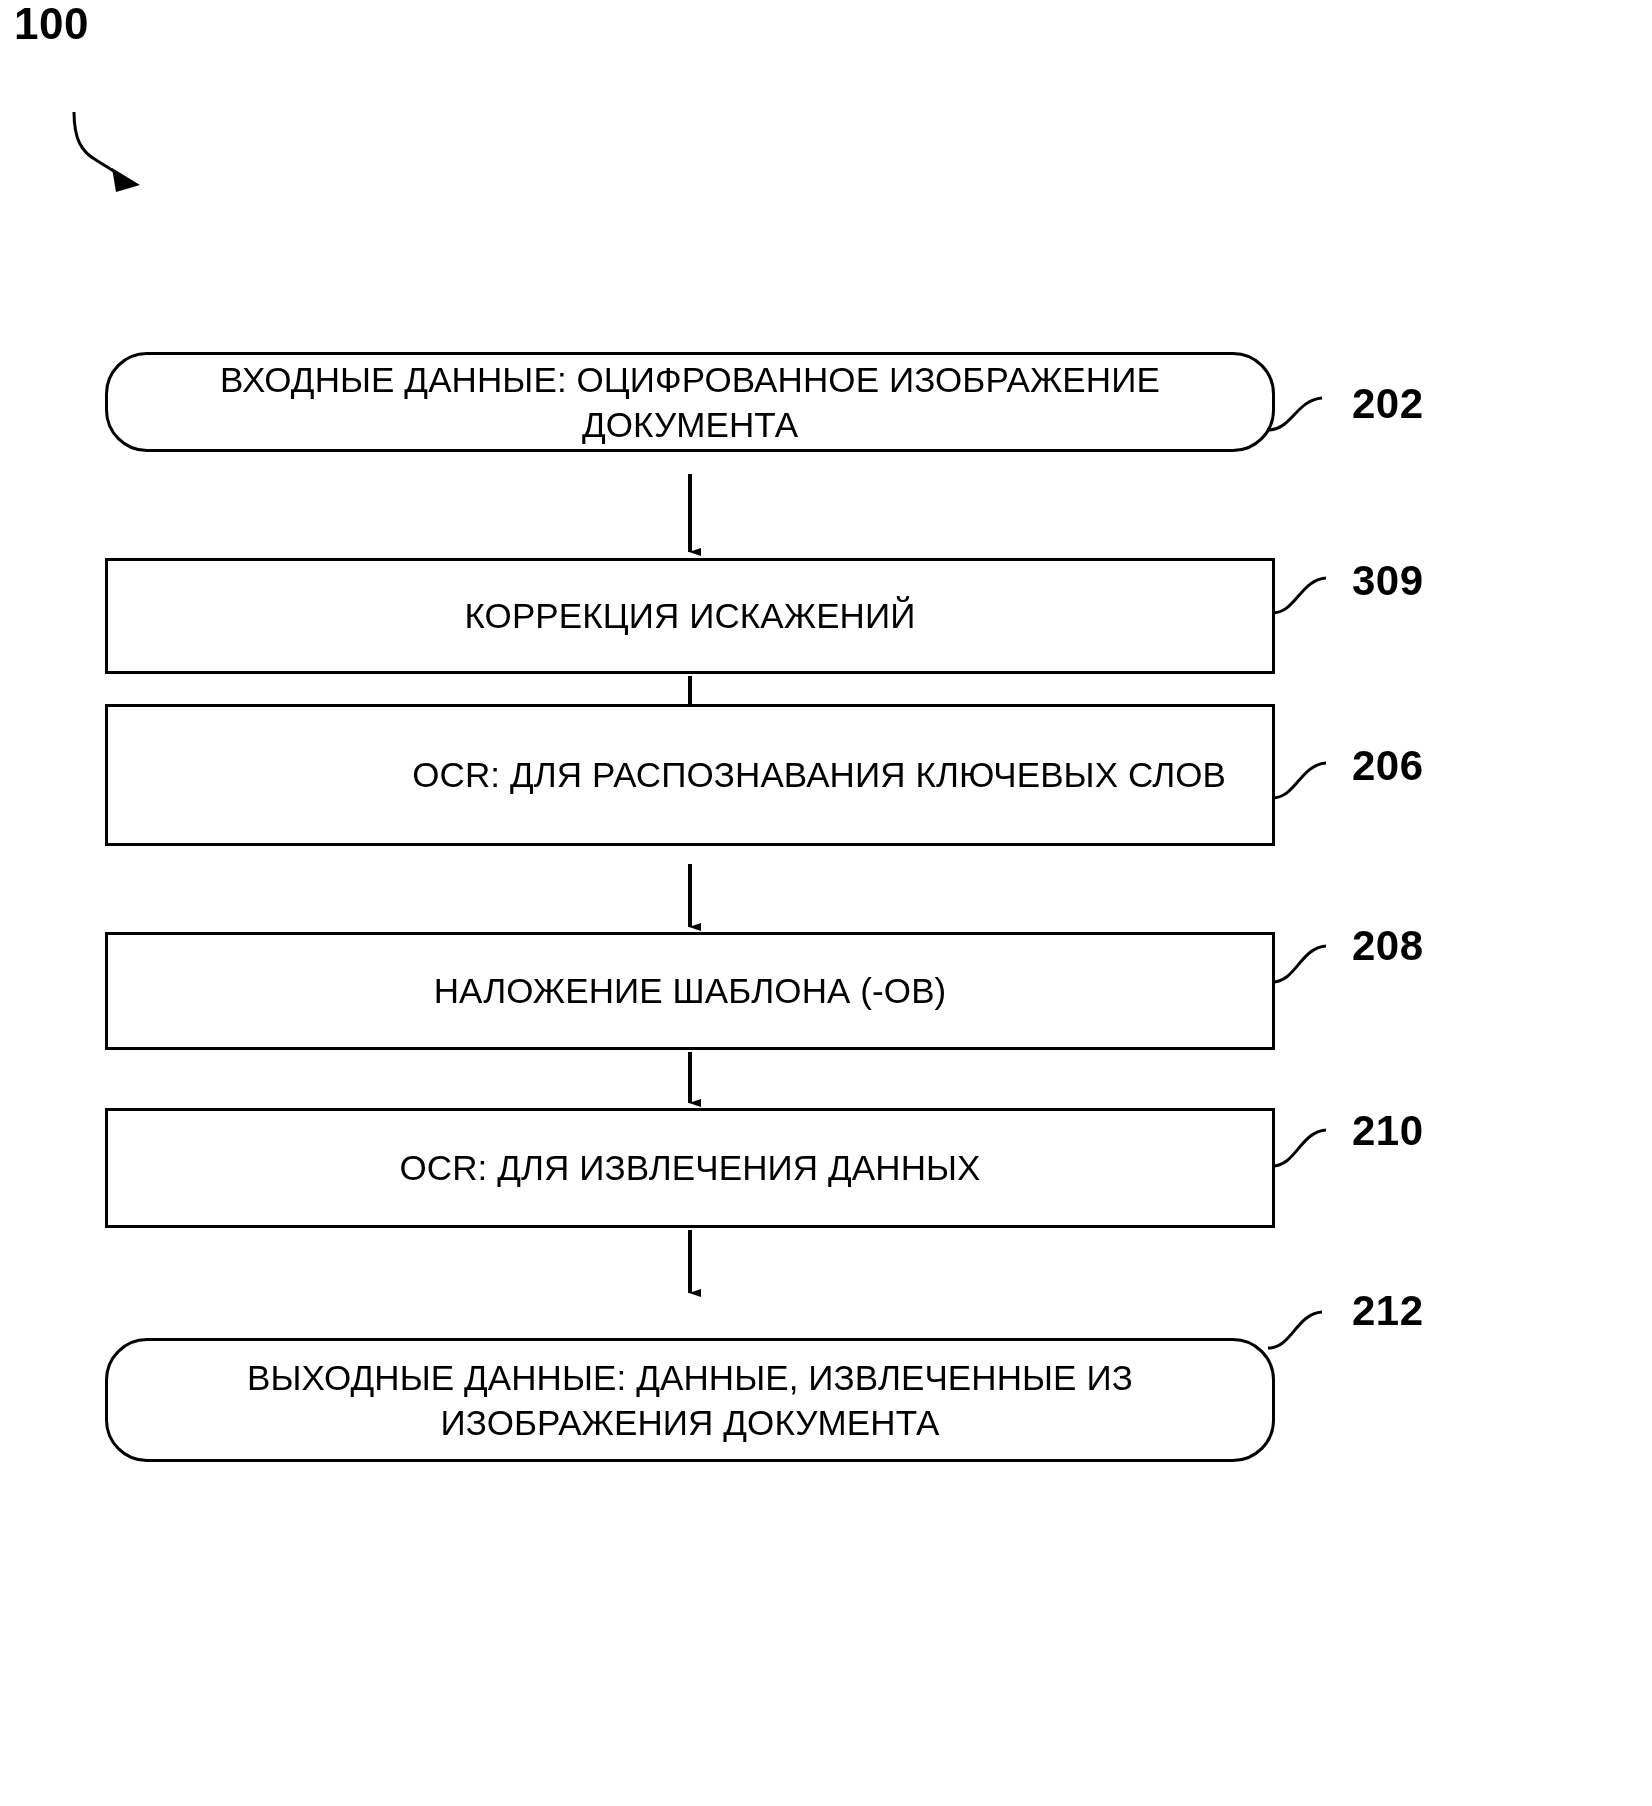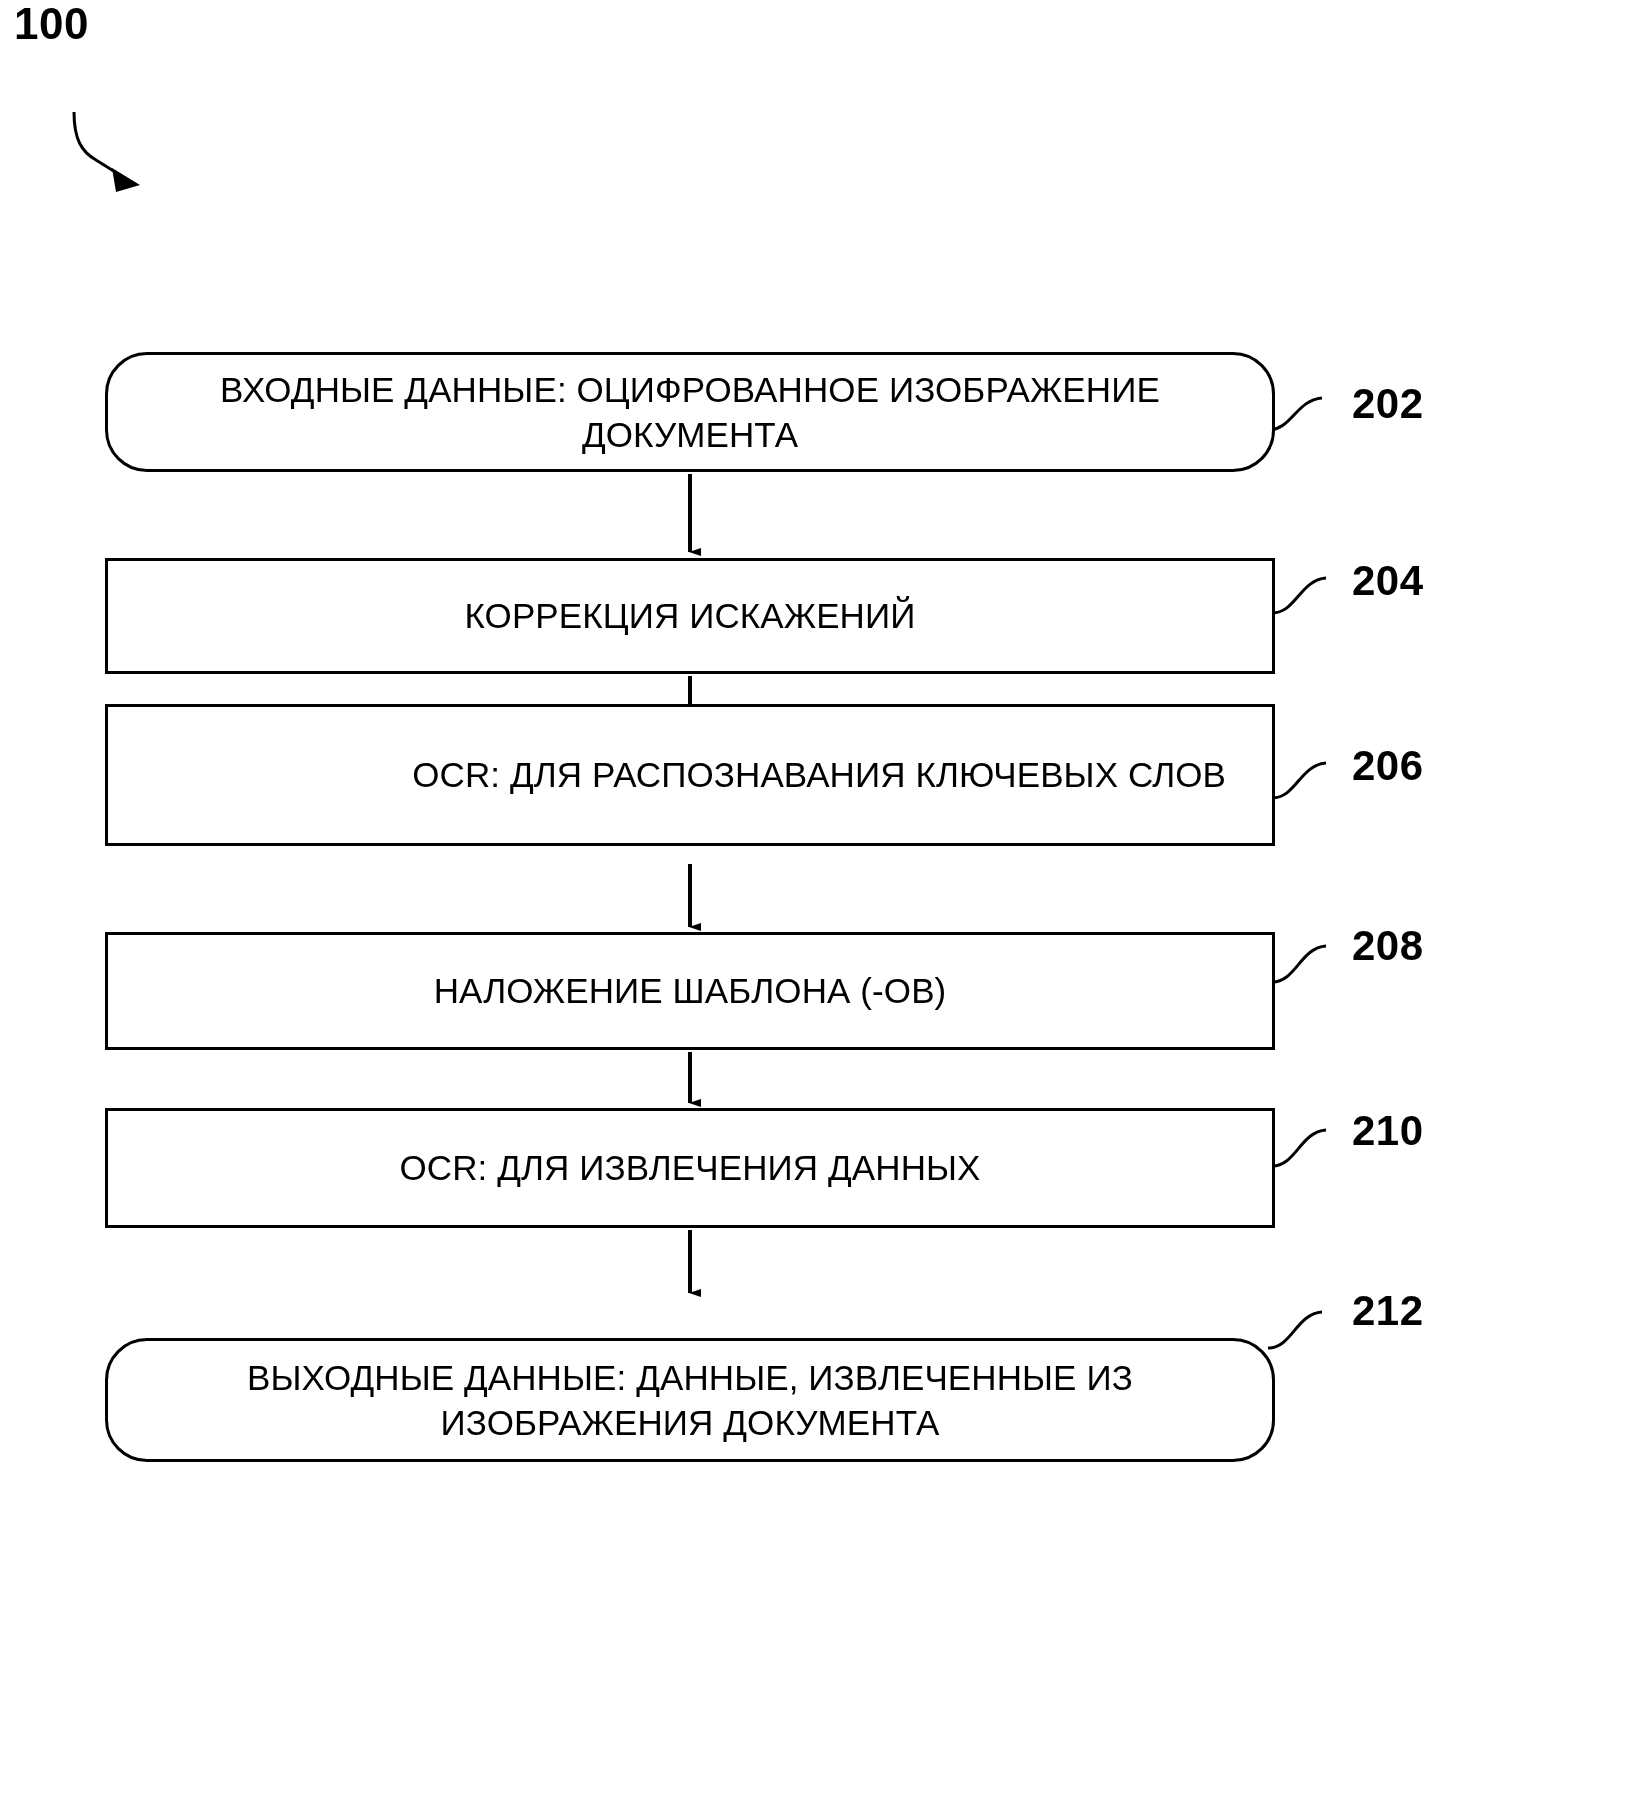--- a/index.html
+++ b/index.html
@@ -60,21 +60,21 @@
   }
   .flow-box .box-text {
     font-size: 35px;
     font-weight: 500;
     line-height: 1.30;
     letter-spacing: 0.1px;
     padding: 0 46px;
     white-space: pre-line;
   }
 
-  #box-202 { top: 352px;  height: 120px; }
+  #box-202 { top: 352px;  height: 100px; }
   #box-204 { top: 558px;  height: 116px; }
   #box-206 { top: 704px;  height: 142px; justify-content: flex-end; }
   #box-208 { top: 932px;  height: 118px; }
   #box-210 { top: 1108px; height: 120px; }
   #box-212 { top: 1298px; height: 124px; margin-top: 40px; }
 
   
   .ref-num {
     position: absolute;
     left: 1352px;
@@ -154,20 +154,20 @@
   <div class="flow-box" id="box-210">
     <span class="box-text">OCR: ДЛЯ ИЗВЛЕЧЕНИЯ ДАННЫХ</span>
   </div>
 
   <div class="flow-box rounded" id="box-212">
     <span class="box-text">ВЫХОДНЫЕ ДАННЫЕ:  ДАННЫЕ, ИЗВЛЕЧЕННЫЕ ИЗ
 ИЗОБРАЖЕНИЯ ДОКУМЕНТА</span>
   </div>
 
   <div class="ref-num" id="ref-202">202</div>
-  <div class="ref-num" id="ref-204">204</div>
+  <div class="ref-num" id="ref-204">309</div>
   <div class="ref-num" id="ref-206">206</div>
   <div class="ref-num" id="ref-208">208</div>
   <div class="ref-num" id="ref-210">210</div>
   <div class="ref-num" id="ref-212">212</div>
 
 
 </div>
 
 </body></html>

